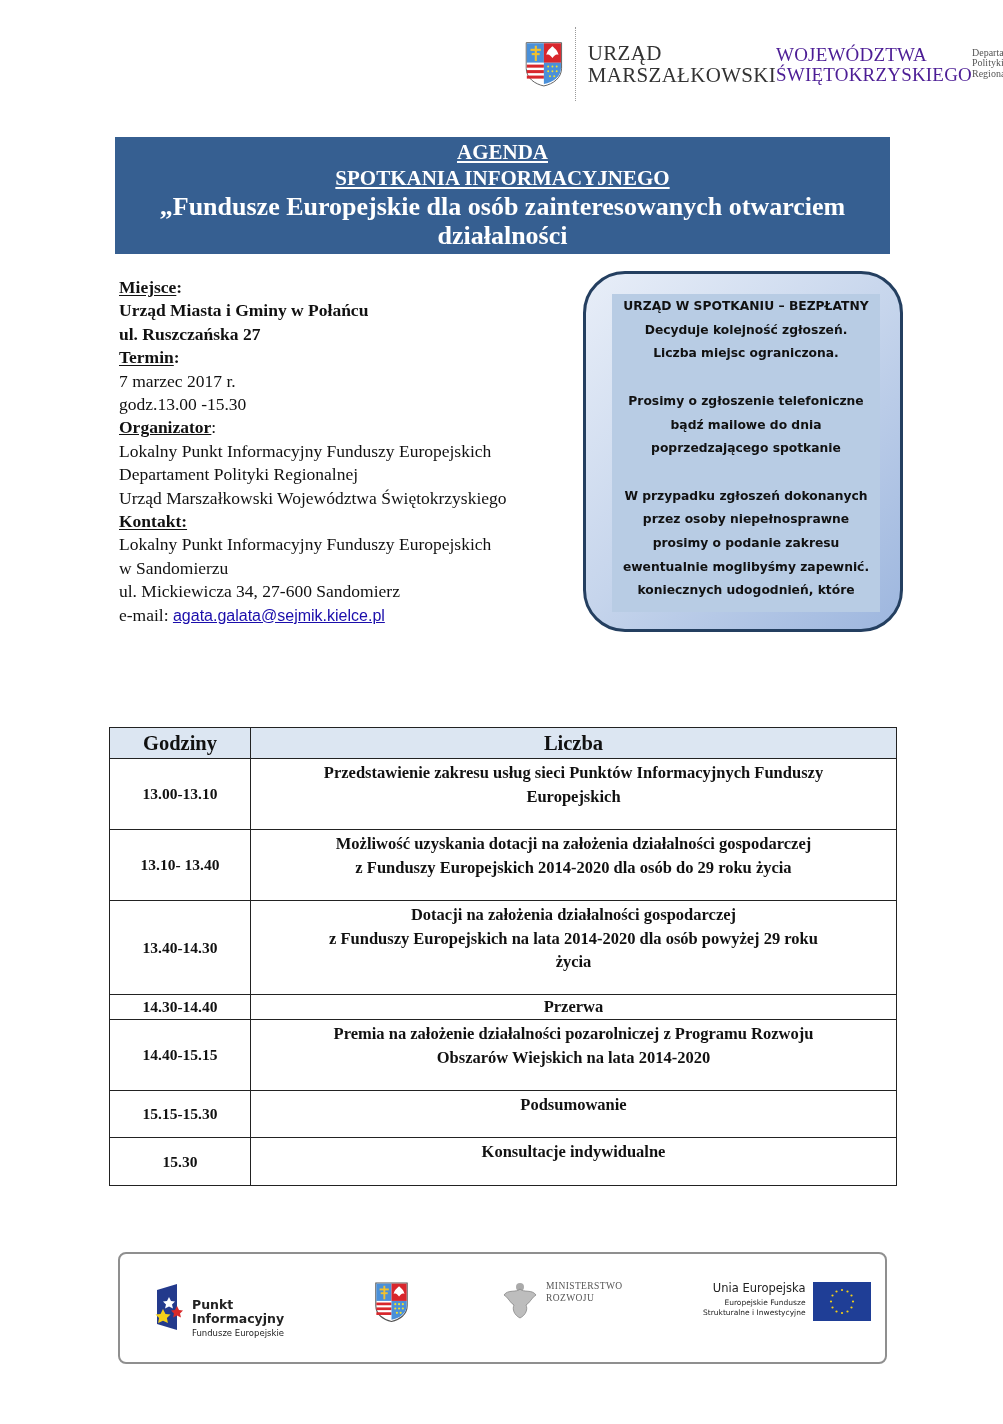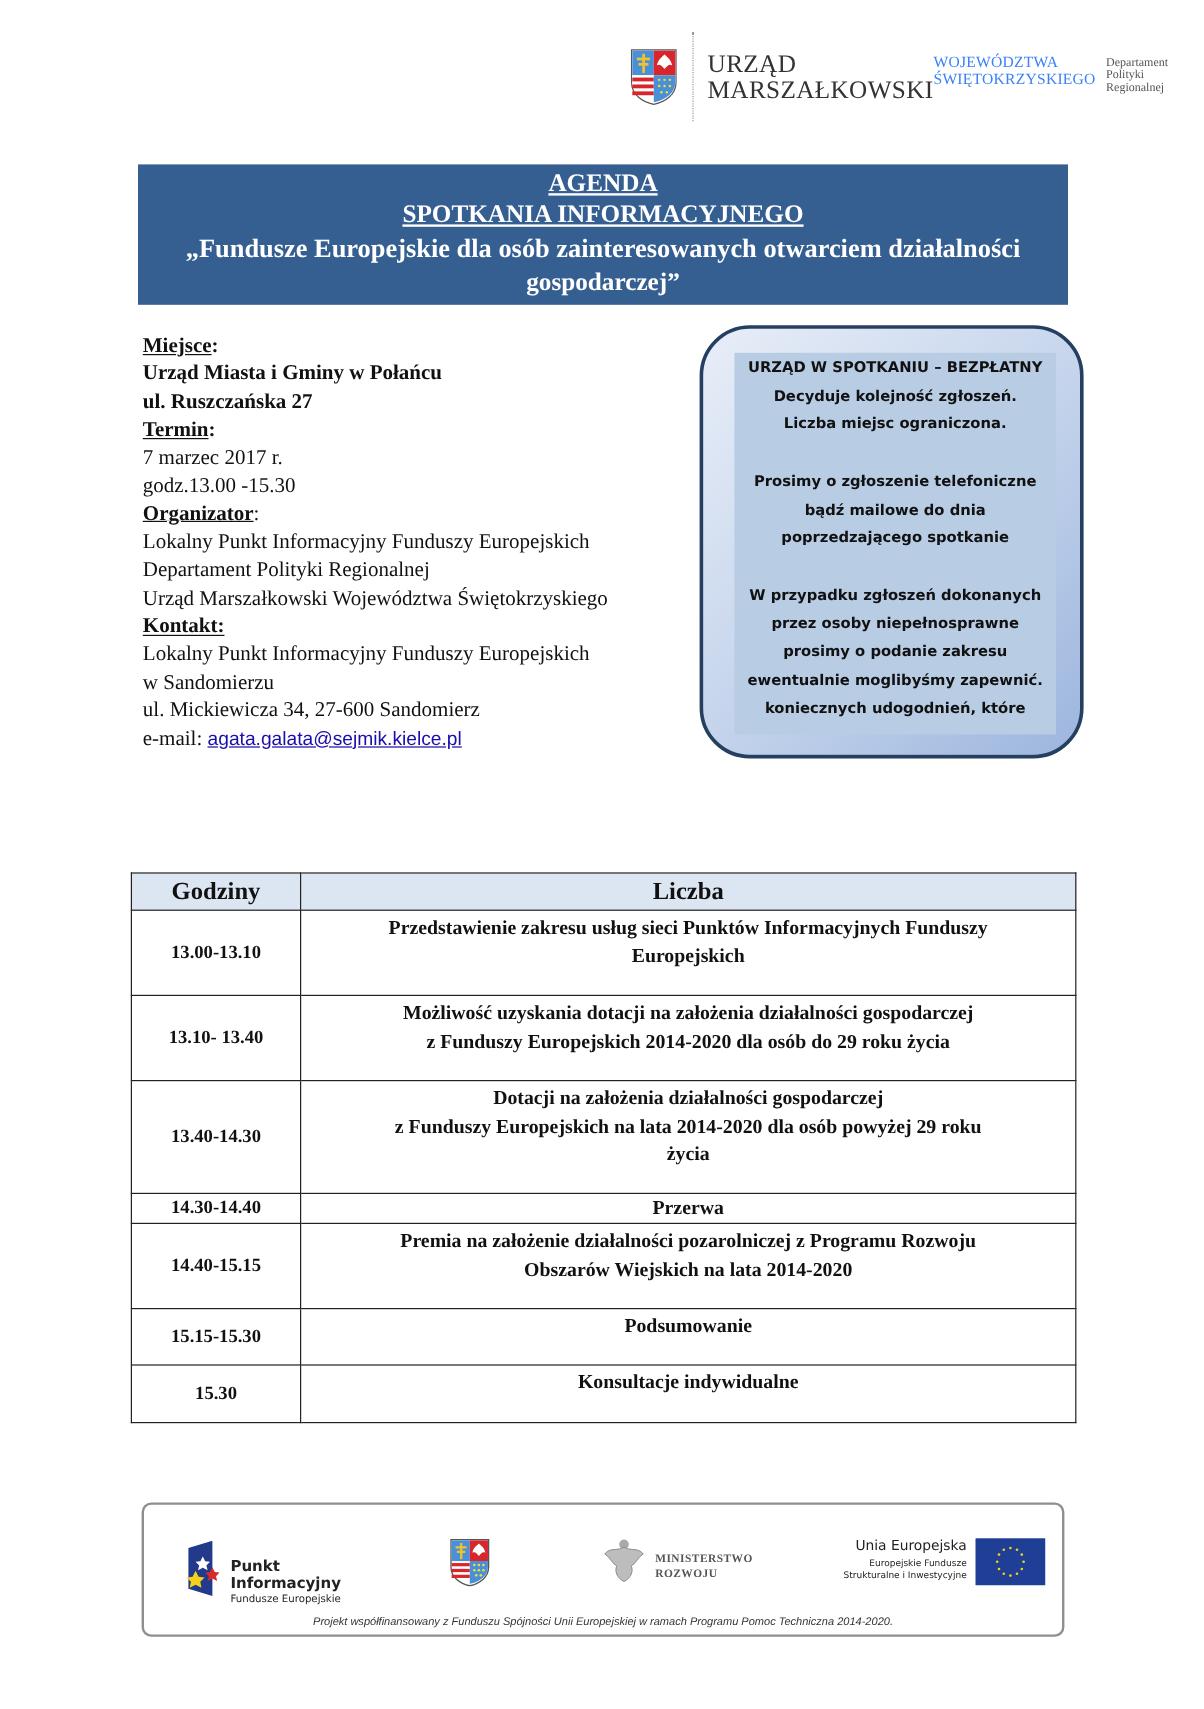--- a/index.html
+++ b/index.html
@@ -5,28 +5,28 @@
   * { box-sizing: border-box; margin: 0; padding: 0; }
   html, body { width: 1003px; height: 1424px; background: #ffffff; overflow: hidden; }
   body { position: relative; font-family: "Liberation Serif", serif; color: #111; }
 
   
   .top-logo { position: absolute; left: 525px; top: 26px; height: 76px; display: flex; align-items: center; }
   .top-logo .crest { width: 62px; height: 74px; }
   .top-logo .sep { width: 0; height: 74px; border-left: 1px dotted #9a9a9a; margin: 0 12px 0 12px; }
   .top-logo .txt { display: flex; flex-direction: row; font-family: Liberation Serif, serif; color: #3a3a3a; line-height: 1.05; }
   .top-logo .t1 { font-size: 21px; letter-spacing: 0.3px; color: #333; }
-  .top-logo .t2 { font-size: 13px; letter-spacing: 0.2px; margin-top: 3px; color: #3b82f6; }
+  .top-logo .t2 { font-size: 19px; letter-spacing: 0.2px; margin-top: 3px; color: #4c1d95; }
   .top-logo .t3 { font-size: 10px; margin-top: 6px; color: #555; }
 
   
   .banner { position: absolute; left: 115px; top: 137px; width: 775px; height: 117px; background: #365f91; color: #fff; text-align: center; font-family: "Liberation Serif", serif; font-weight: bold; }
   .banner .l1 { font-size: 21px; line-height: 25px; margin-top: 3px; text-decoration: underline; text-underline-offset: 2px; }
   .banner .l2 { font-size: 21px; line-height: 27px; text-decoration: underline; text-underline-offset: 2px; }
-  .banner .l3 { font-size: 22px; line-height: 29px; }
+  .banner .l3 { font-size: 26px; line-height: 29px; }
   .banner .l4 { font-size: 21px; line-height: 29px; }
 
   
   .info { position: absolute; left: 119px; top: 276px; width: 470px; font-family: "Liberation Serif", serif; font-size: 17.5px; line-height: 23.4px; color: #111; }
   .info .lbl { font-weight: bold; }
   .info .lbl u { text-decoration: underline; text-underline-offset: 2px; margin-top: 43px; }
   .info .b { font-weight: bold; }
   .info a { color: #1a0dab; text-decoration: underline; font-family: "Liberation Sans", sans-serif; font-size: 16px; }
   .info .line { white-space: nowrap; }
 
@@ -46,21 +46,21 @@
 
   
   .footer { position: absolute; left: 118px; top: 1252px; width: 769px; height: 112px; border: 2.5px solid #8f8f8f; border-radius: 8px; background: #fff; }
   .footer .logos { position: absolute; left: 0; top: 0; width: 100%; height: 80px; }
   .f-pi { position: absolute; left: 35px; top: 22px; display: flex; align-items: center; }
   .f-pi .flag { width: 28px; height: 46px; }
   .f-pi .txt { margin-left: 9px; font-family: "DejaVu Sans", sans-serif; color: #222; line-height: 1.1; margin-top: 22px; }
   .f-pi .a { font-size: 12.5px; font-weight: bold; }
   .f-pi .c { font-size: 8.5px; margin-top: 3px; }
   .f-crest { position: absolute; left: 254px; top: 28px; width: 35px; height: 40px; }
-  .f-min { position: absolute; left: 382px; top: 27px; display: flex; align-items: flex-end; font-weight: bold; }
+  .f-min { position: absolute; left: 382px; top: 27px; display: flex; align-items: flex-start; }
   .f-min .eagle { width: 36px; height: 38px; }
   .f-min .txt { margin-left: 8px; font-family: "Liberation Serif", serif; font-size: 9.5px; color: #555; line-height: 1.25; letter-spacing: 0.4px; }
   .f-eu { position: absolute; left: 583px; top: 28px; text-align: right; font-family: "DejaVu Sans", sans-serif; color: #222; line-height: 1.15; }
   .f-eu .a { font-size: 11.5px; }
   .f-eu .b { font-size: 7.5px; margin-top: 4px; }
   .f-eu-flag { position: absolute; left: 693px; top: 28px; width: 58px; height: 39px; background: #1f3e96; }
   .footer .note { position: absolute; left: 0; bottom: 6px; width: 100%; text-align: center; font-family: "Liberation Sans", sans-serif; font-style: italic; font-size: 9.2px; color: #333; }
 </style>
 </head>
 <body>
@@ -266,14 +266,13 @@
           <circle cx="34.5" cy="29.5" r="1.1"></circle>
         <circle cx="29" cy="31" r="1.1"></circle>
           <circle cx="23.5" cy="29.5" r="1.1"></circle>
           <circle cx="19.5" cy="25.5" r="1.1"></circle>
         <circle cx="18" cy="19.5" r="1.1"></circle>
           <circle cx="19.5" cy="13.5" r="1.1"></circle>
           <circle cx="23.5" cy="9.5" r="1.1"></circle>
       </g>
     </svg>
   </div>
-  <div class="note">Projekt współfinansowany z Funduszu Spójności Unii Europejskiej w ramach Programu Pomoc Techniczna 2014-2020.</div>
 </div>
 
 </body></html>

